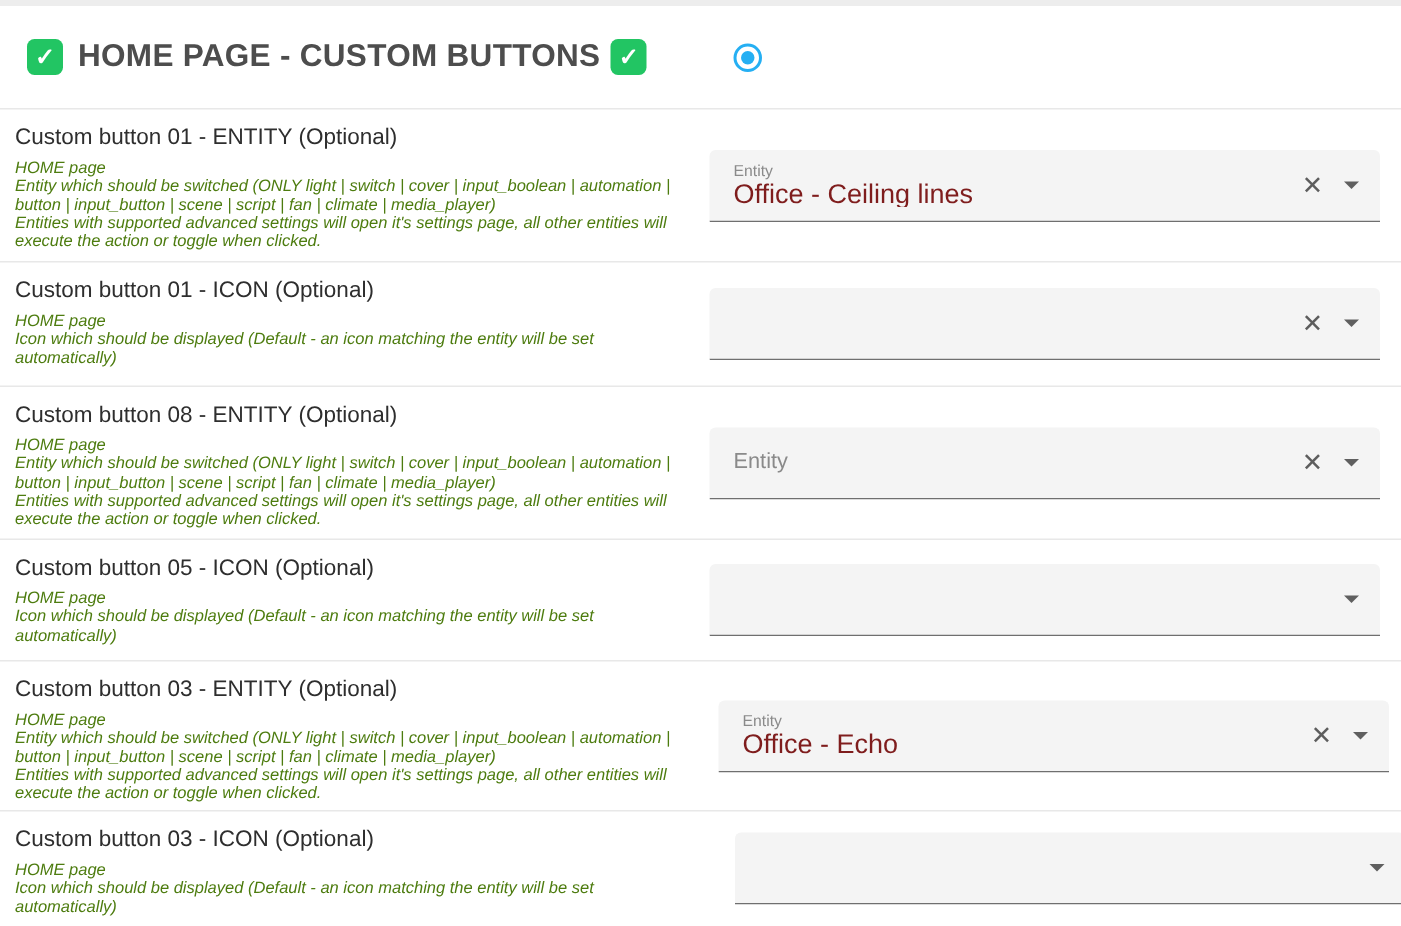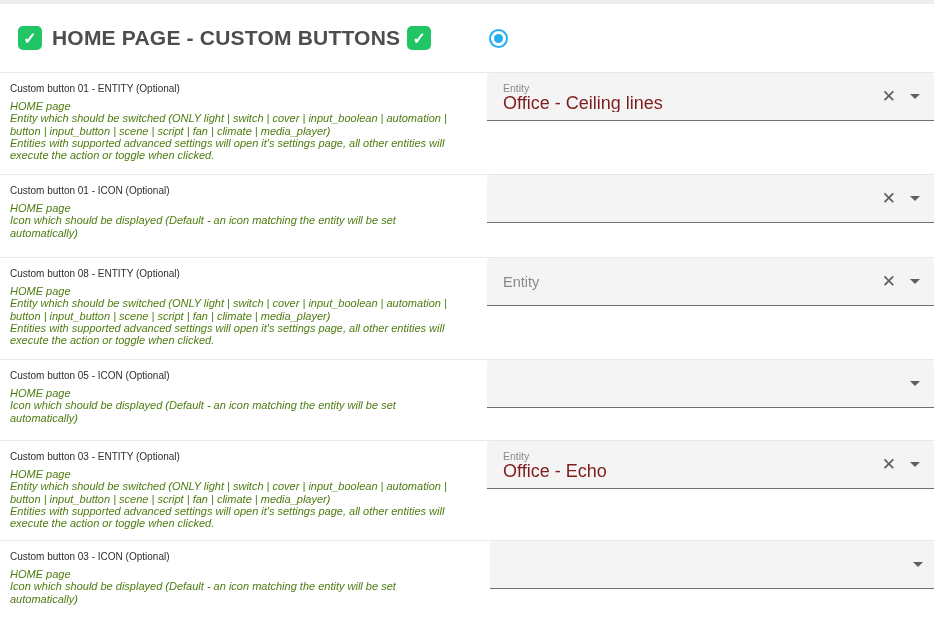--- a/index.html
+++ b/index.html
@@ -58,35 +58,37 @@
   .h81  { height: 81px; }
   .h100 { height: 100px; gap: 17px; }
   .h76  { height: 76px; }
 
   .left {
     width: 462px;
     padding: 10px 0 0 10px;
     flex: 0 0 auto;
   }
   .sec-title {
-    font-size: 10px;
+    font-size: 15px;
     color: #2e2e2e;
     margin-bottom: 6px;
   }
   .desc {
     font-size: 11px;
     font-style: italic;
     color: #4d7c0f;
     line-height: 1.12;
     width: 452px;
   }
   .right {
     flex: 1 1 auto;
     display: flex;
+    align-items: center;
     justify-content: flex-end;
+    padding-right: 14px;
   }
 
   
   .field {
     width: 447px; height: 48px;
     background: #f4f4f4;
     border-bottom: 1px solid #6f6f6f;
     border-radius: 4px 4px 0 0;
     display: flex;
     align-items: center;

